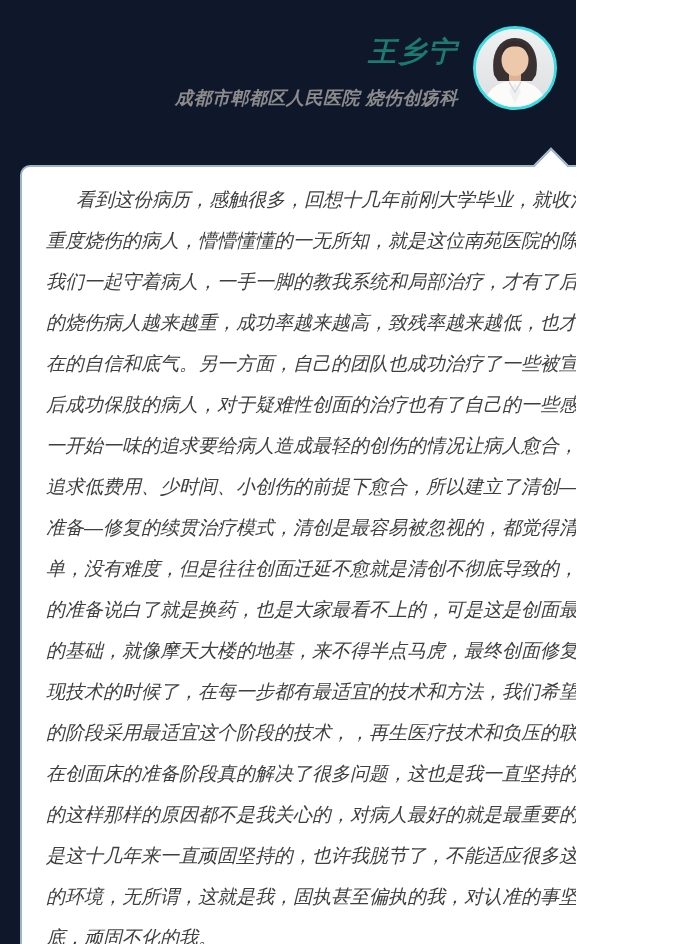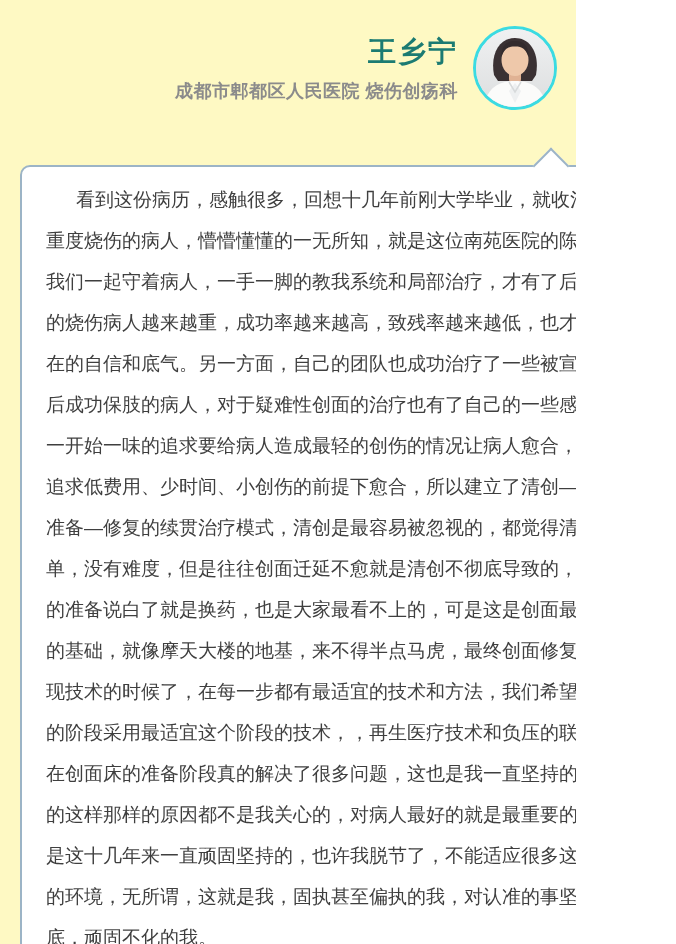--- a/index.html
+++ b/index.html
@@ -6,22 +6,23 @@
   html, body {
     margin: 0;
     padding: 0;
     background: #ffffff;
     font-family: "Liberation Sans", "DejaVu Sans", sans-serif;
   }
   .page {
     position: relative;
     width: 576px;
     height: 944px;
-    background: #fef9c3;
+    background: #0f172a;
     overflow: hidden;
+    font-style: italic;
   }
 
   
   .header {
     position: absolute;
     top: 26px;
     right: 19px;
     display: flex;
     align-items: flex-start;
     gap: 15px;
@@ -36,21 +37,21 @@
     font-weight: bold;
     letter-spacing: 2px;
     line-height: 1.05;
     white-space: nowrap;
   }
   .dept {
     color: #8b8b8b;
     font-size: 18px;
     font-weight: bold;
     letter-spacing: 0.5px;
-    margin-top: 13px;
+    margin-top: 20px;
     white-space: nowrap;
   }
   .avatar {
     width: 84px;
     height: 84px;
     border-radius: 50%;
     border: 3px solid #3bdbe2;
     overflow: hidden;
     background: #e9eaeb;
     flex: 0 0 auto;

